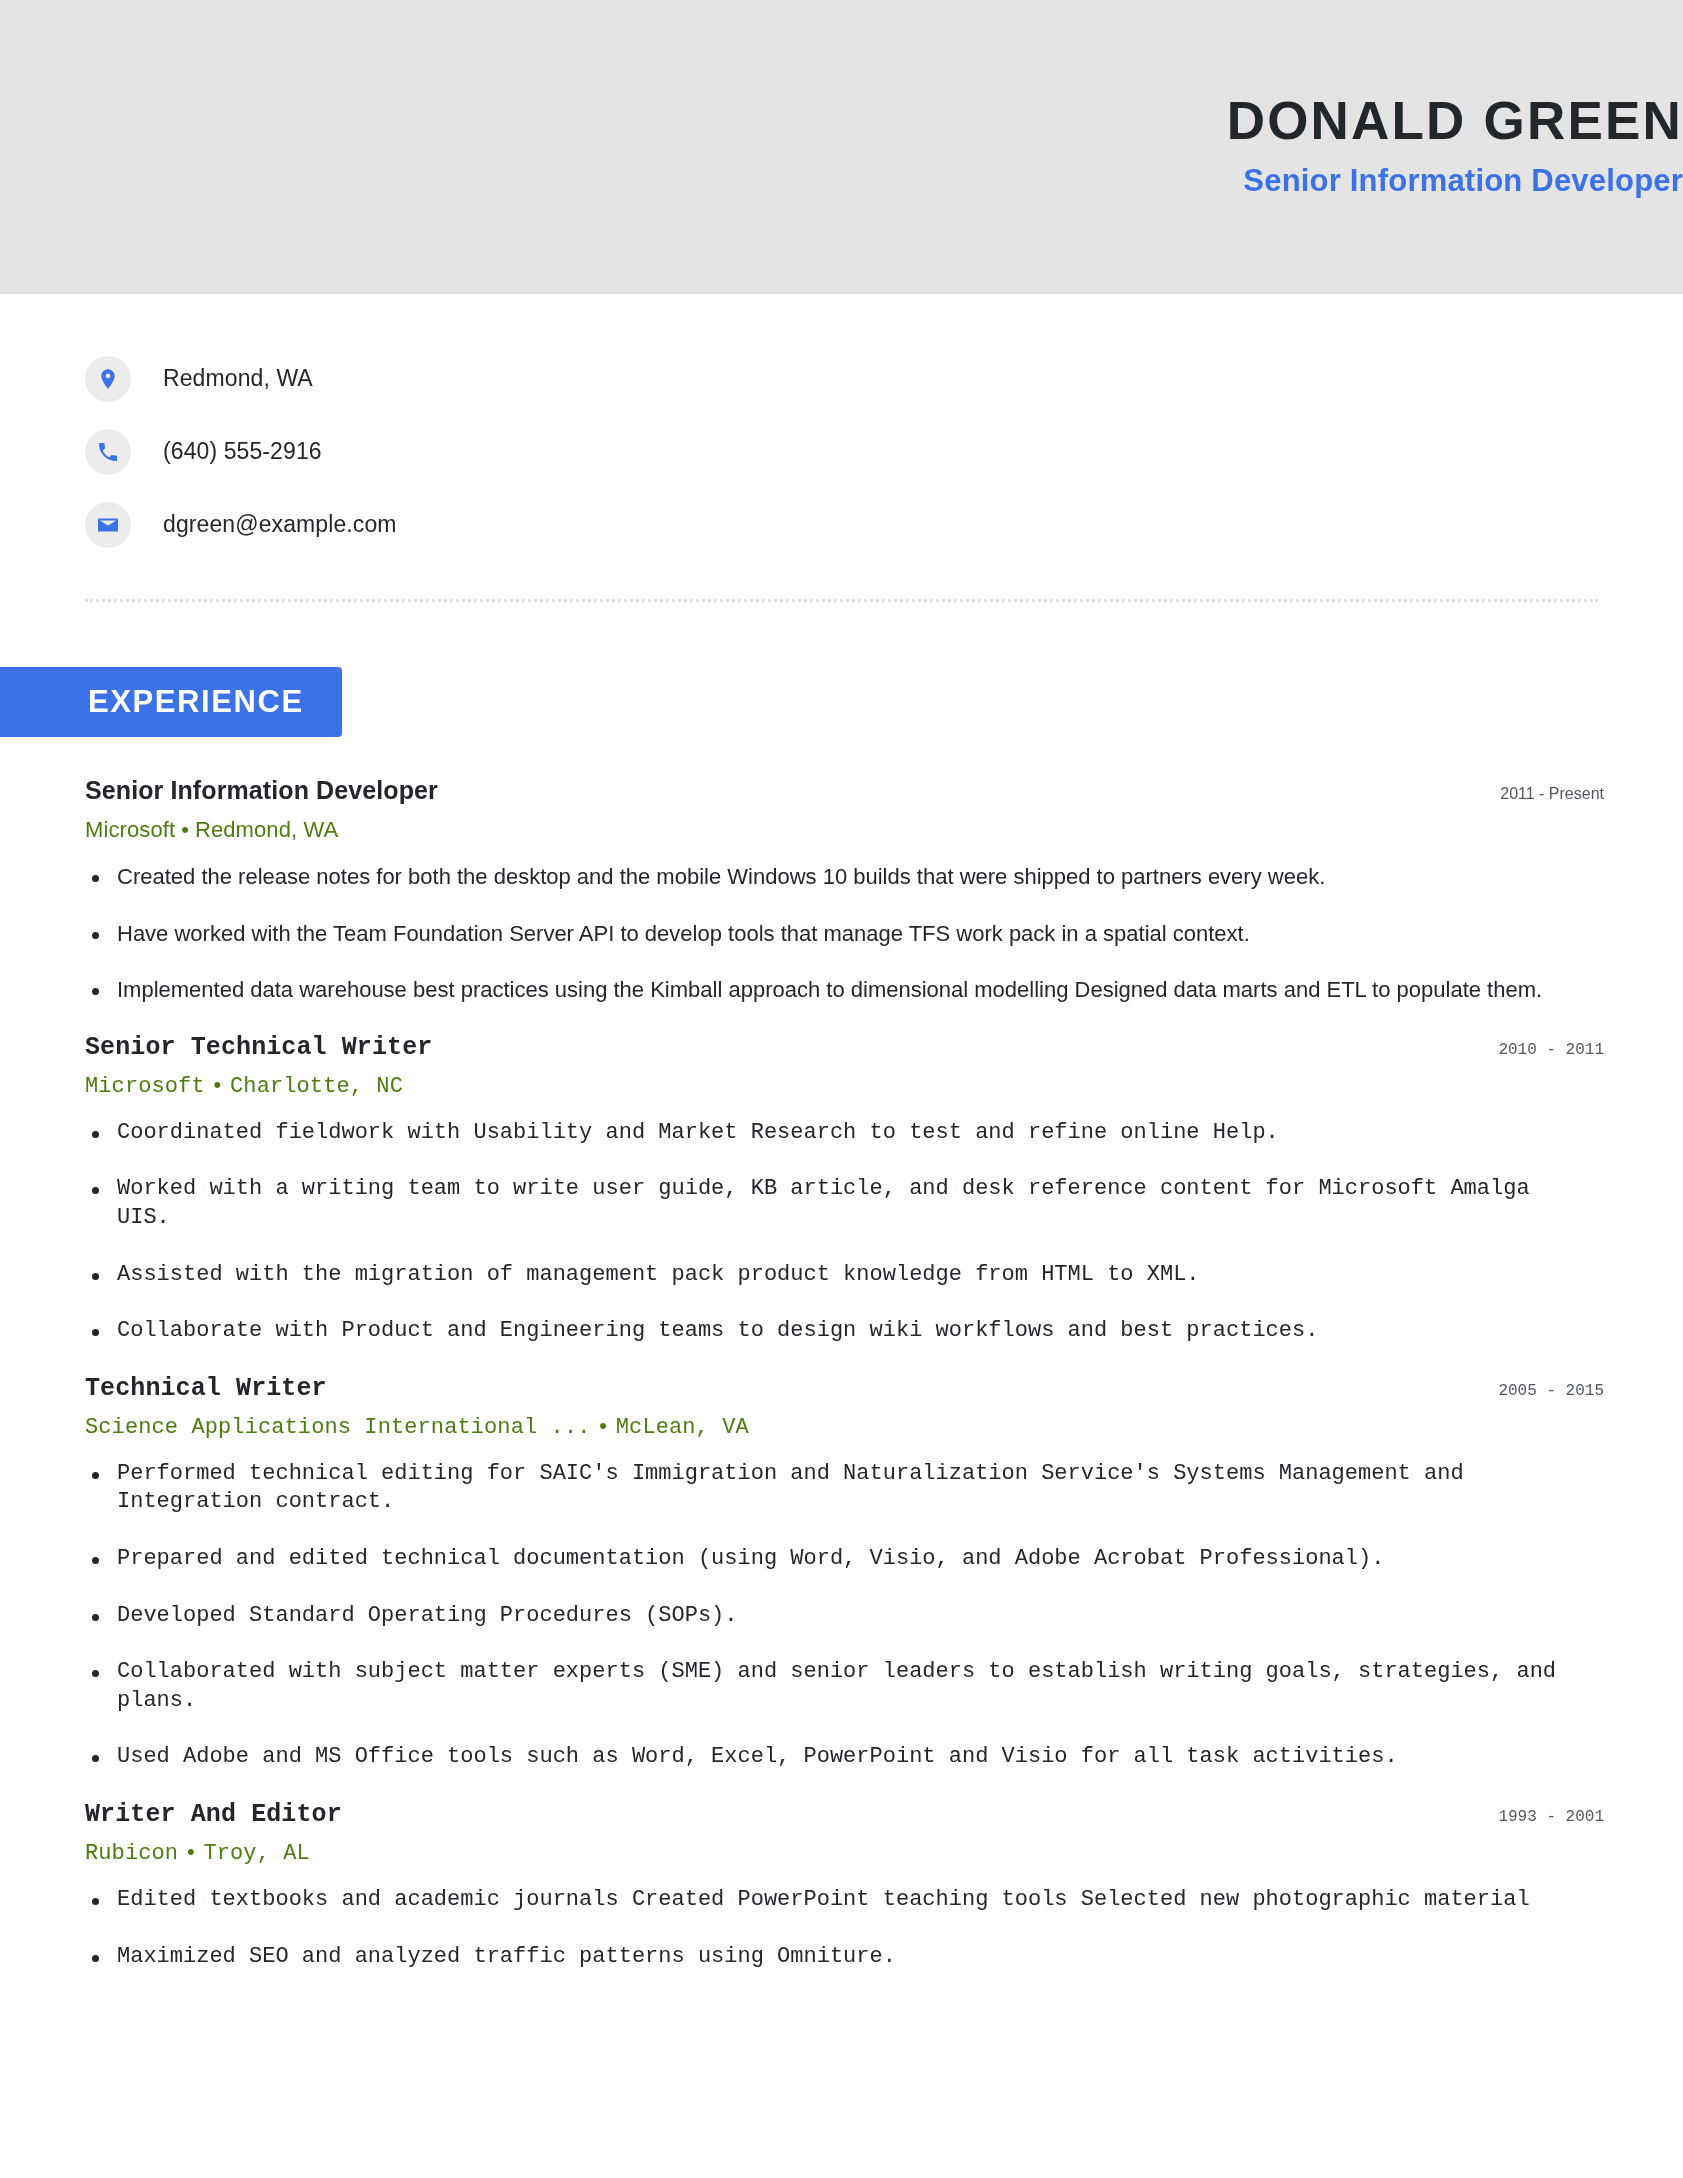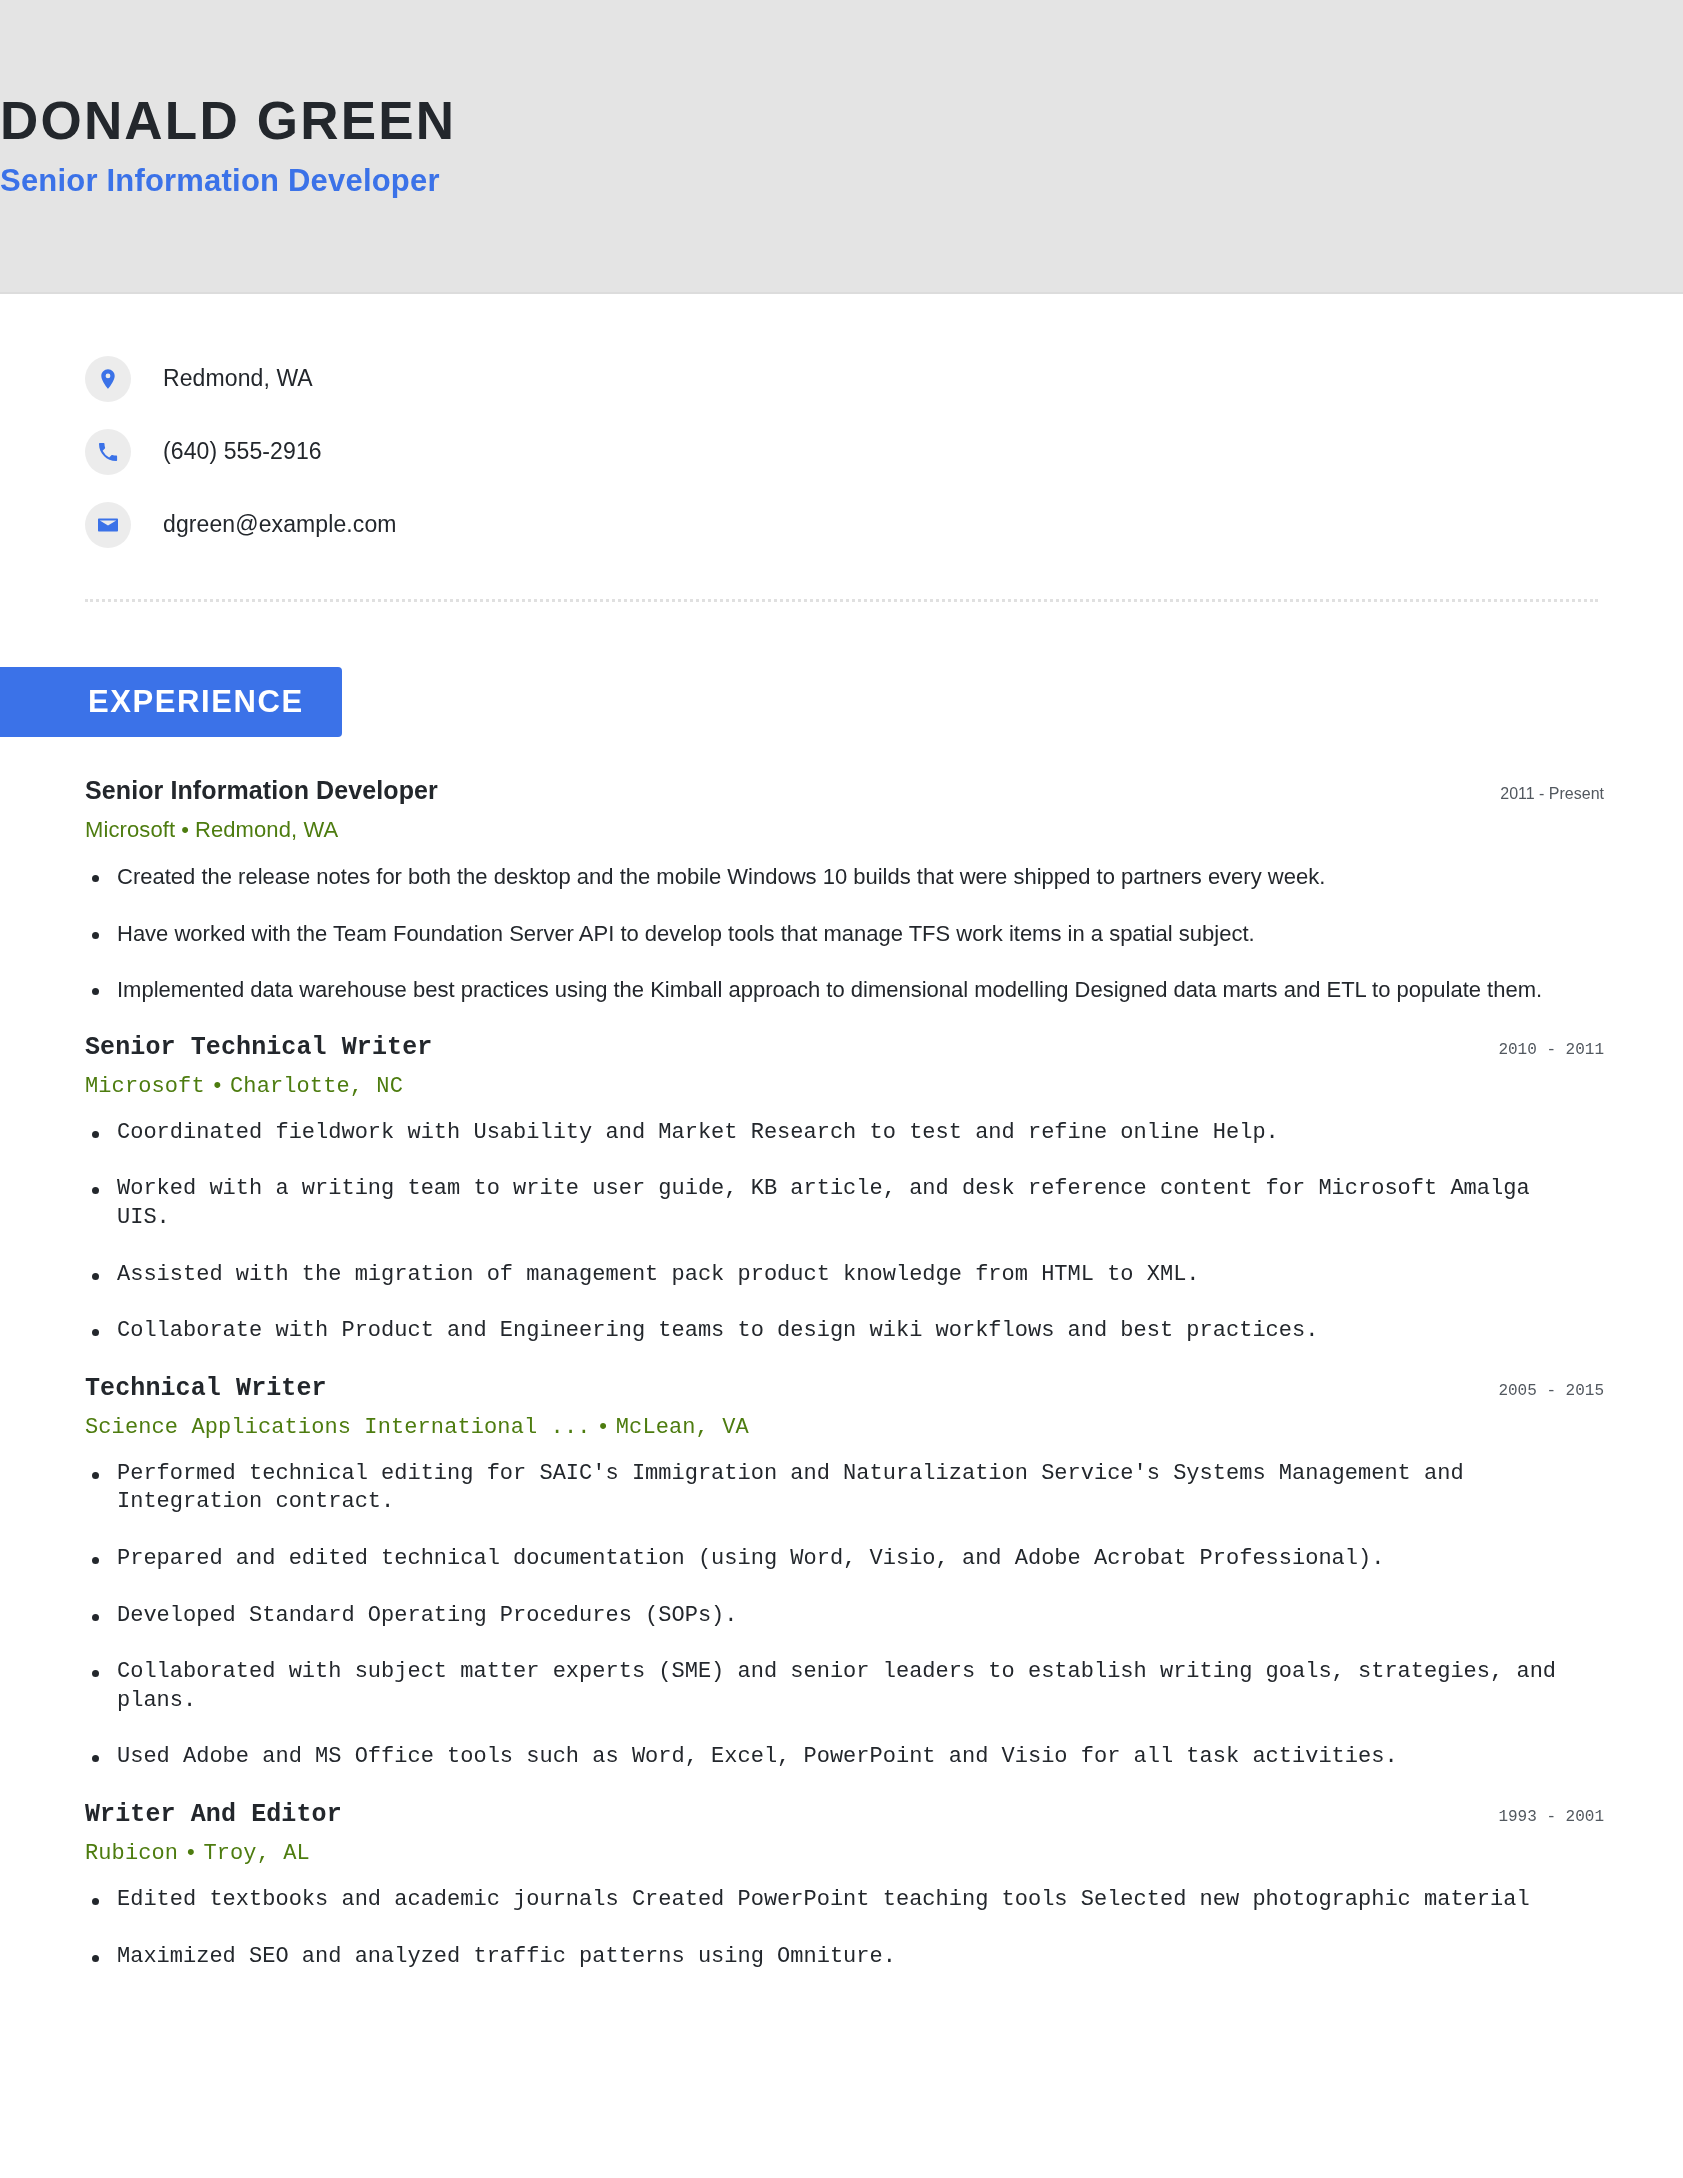--- a/index.html
+++ b/index.html
@@ -24,21 +24,21 @@
   }
 
   
   .header-band {
     width: 1683px;
     height: 294px;
     background: #e4e4e4;
     box-sizing: border-box;
     display: flex;
     flex-direction: column;
-    align-items: flex-start;
+    align-items: flex-end;
     justify-content: center;
     border-bottom: 2px solid #dcdcdc;
   }
   .full-name {
     font-size: 53px;
     font-weight: 700;
     letter-spacing: 2.2px;
     color: #23272c;
     text-transform: uppercase;
     line-height: 1.05;
@@ -208,21 +208,21 @@
     <div class="job">
       <div class="job-headrow">
         <span class="job-title">Senior Information Developer</span>
         <span class="job-dates">2011 - Present</span>
       </div>
       <div class="job-meta">
         <span>Microsoft</span><span class="sep">•</span><span>Redmond, WA</span>
       </div>
       <ul class="bullets">
         <li>Created the release notes for both the desktop and the mobile Windows 10 builds that were shipped to partners every week.</li>
-        <li>Have worked with the Team Foundation Server API to develop tools that manage TFS work items in a spatial subject.</li>
+        <li>Have worked with the Team Foundation Server API to develop tools that manage TFS work pack in a spatial context.</li>
         <li>Implemented data warehouse best practices using the Kimball approach to dimensional modelling Designed data marts and ETL to populate them.</li>
       </ul>
     </div>
 
     <div class="job">
       <div class="job-headrow">
         <span class="job-title">Senior Technical Writer</span>
         <span class="job-dates">2010 - 2011</span>
       </div>
       <div class="job-meta">

